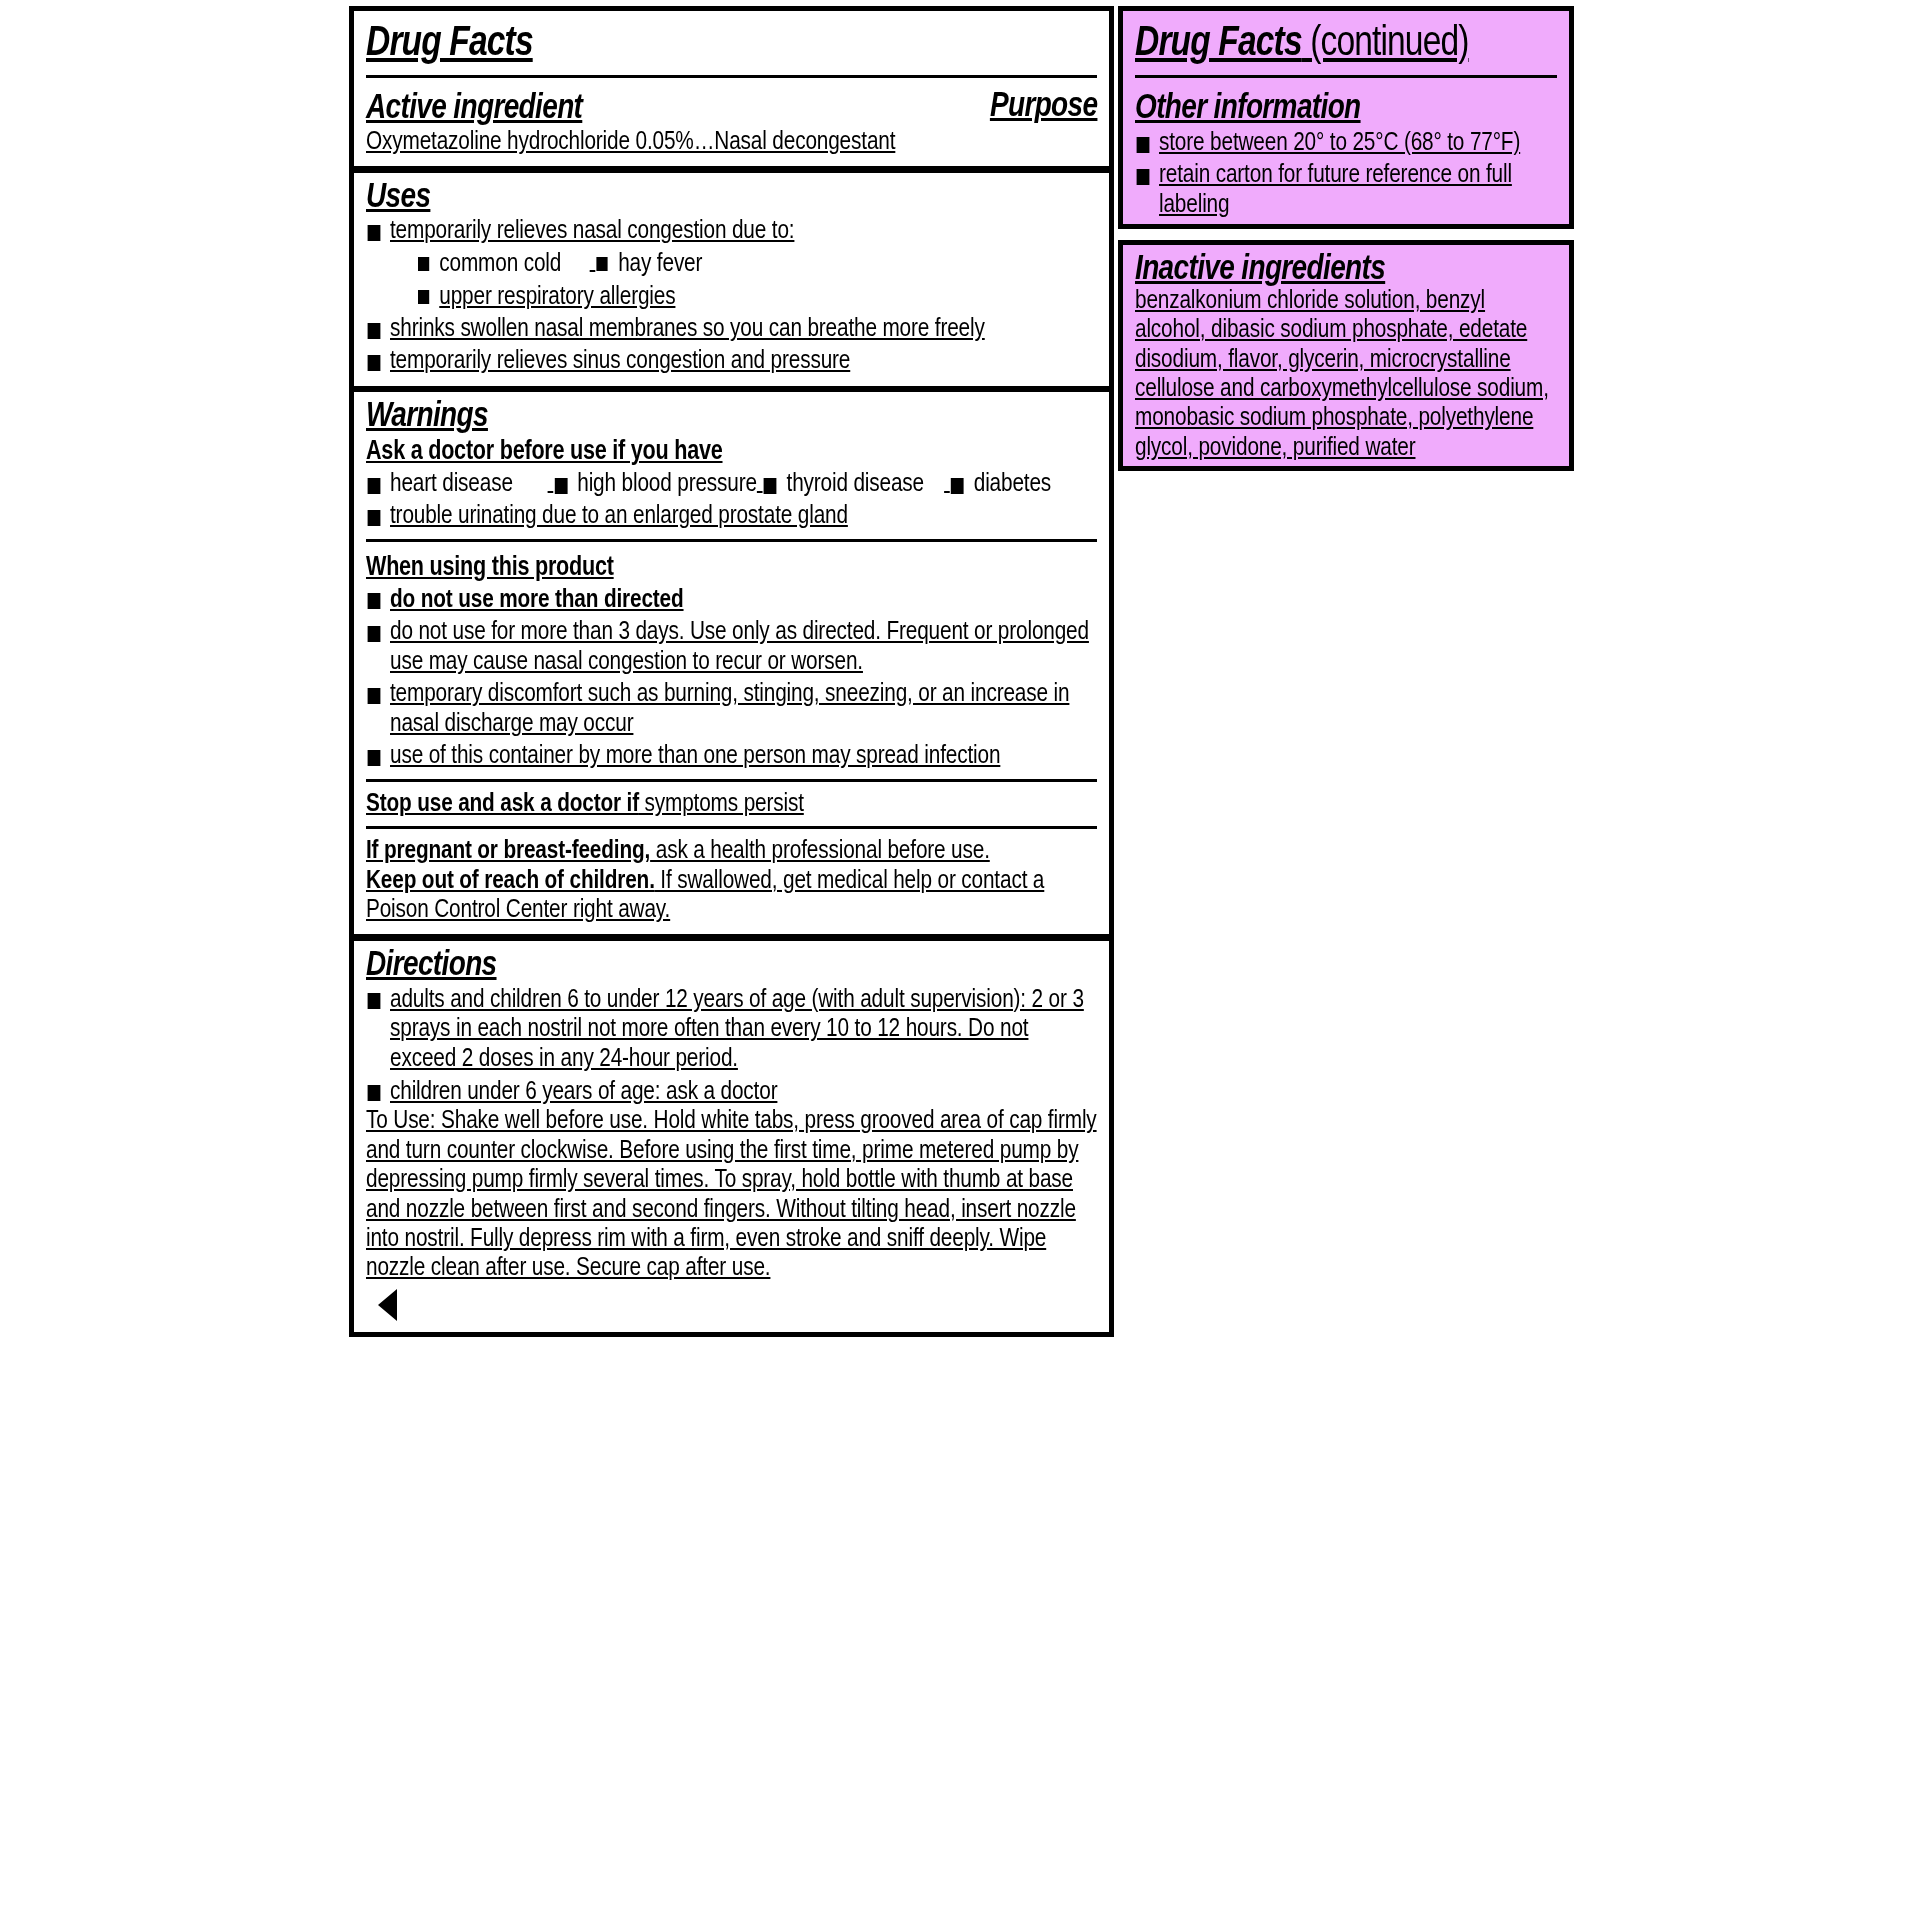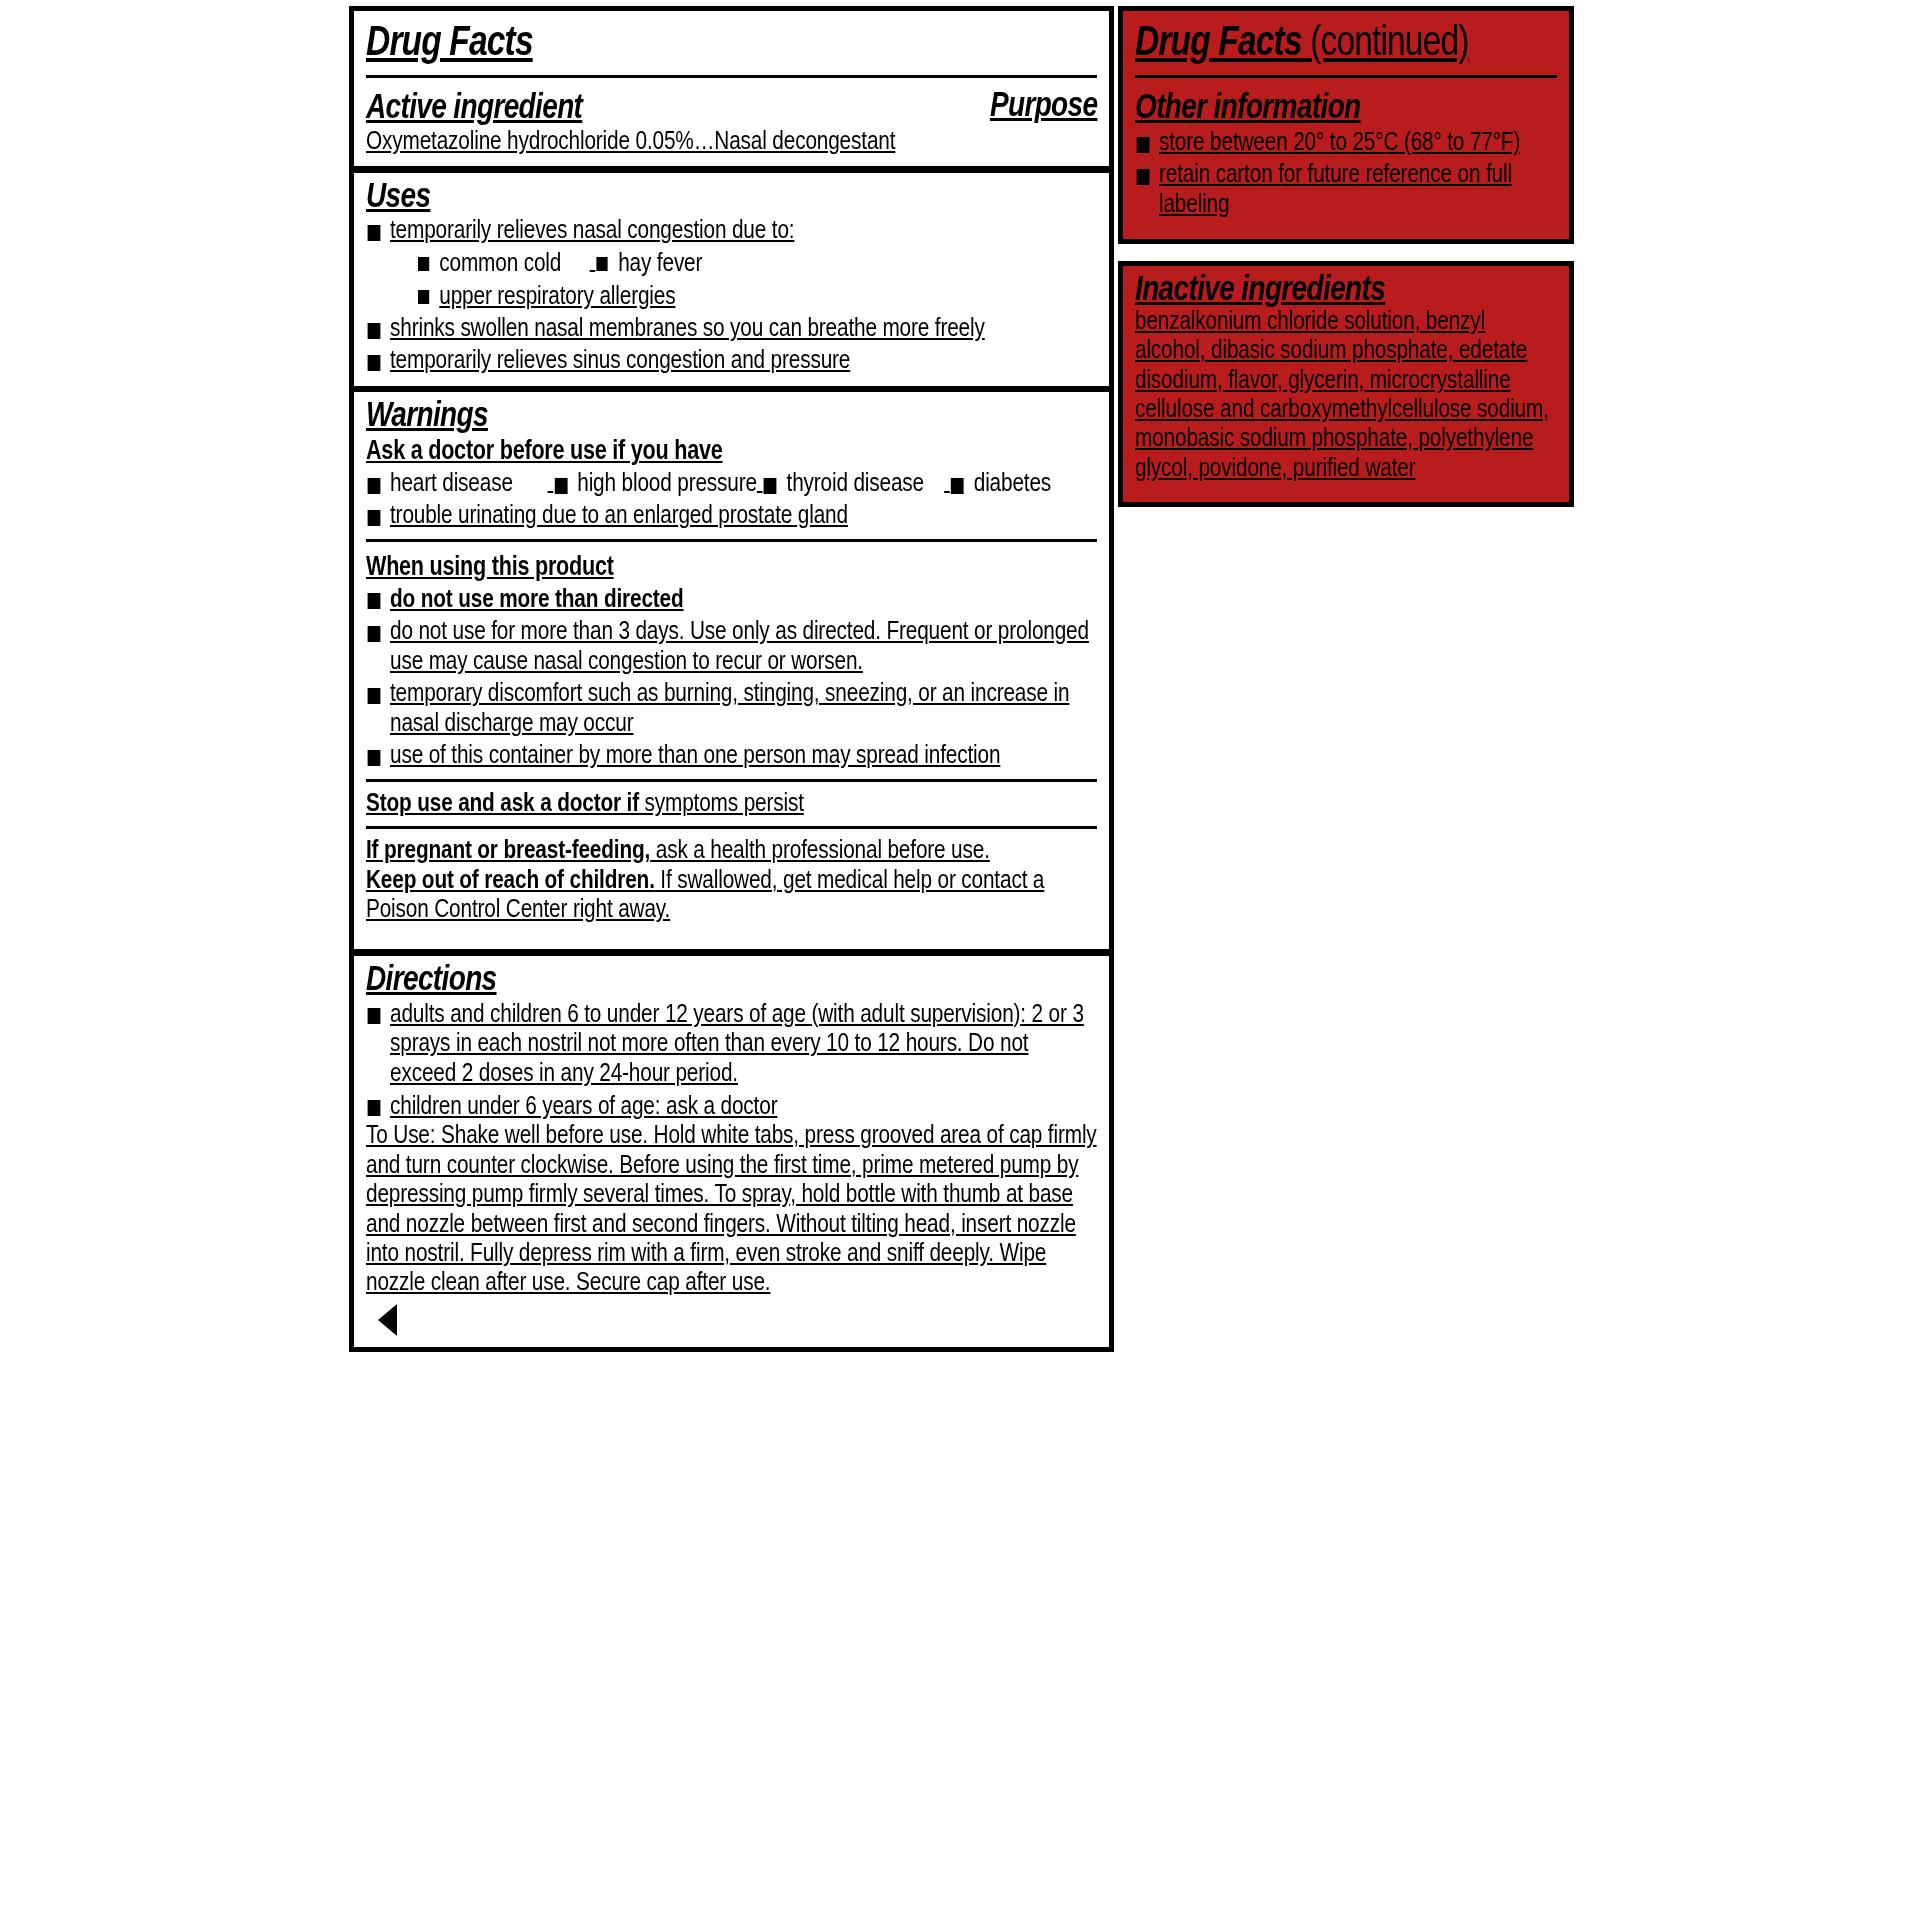--- a/index.html
+++ b/index.html
@@ -35,23 +35,23 @@
   }
   .panel-right {
     position: absolute;
     left: 1118px;
     top: 6px;
     width: 456px;
     box-sizing: border-box;
   }
   .rbox {
     border: 5.3px solid #000;
-    background: #b91c1c;
+    background: #f0abfc;
     box-sizing: border-box;
-    margin-bottom: 17px;
+    margin-bottom: 11px;
   }
 
   
   .section { padding: 0 12px 4.5px 12px; text-decoration: underline; }
 
   .title {
     font-weight: 700;
     font-style: italic;
     font-size: 42px;
     line-height: 1.05;
@@ -188,21 +188,21 @@
 
   
   .cont-arrow {
     width: 0; height: 0;
     border-top: 16.5px solid transparent;
     border-bottom: 16.5px solid transparent;
     border-right: 19.5px solid #000;
     margin: 7.5px 0 6px 12px;
   }
 
-  .pad-b { padding-bottom: 20px; }
+  .pad-b { padding-bottom: 5px; }
   .pad-t { padding-top: 6px; }
 </style>
 </head>
 <body>
 
 <div class="page">
 
   <div class="panel-left">
 
     <div class="section">

